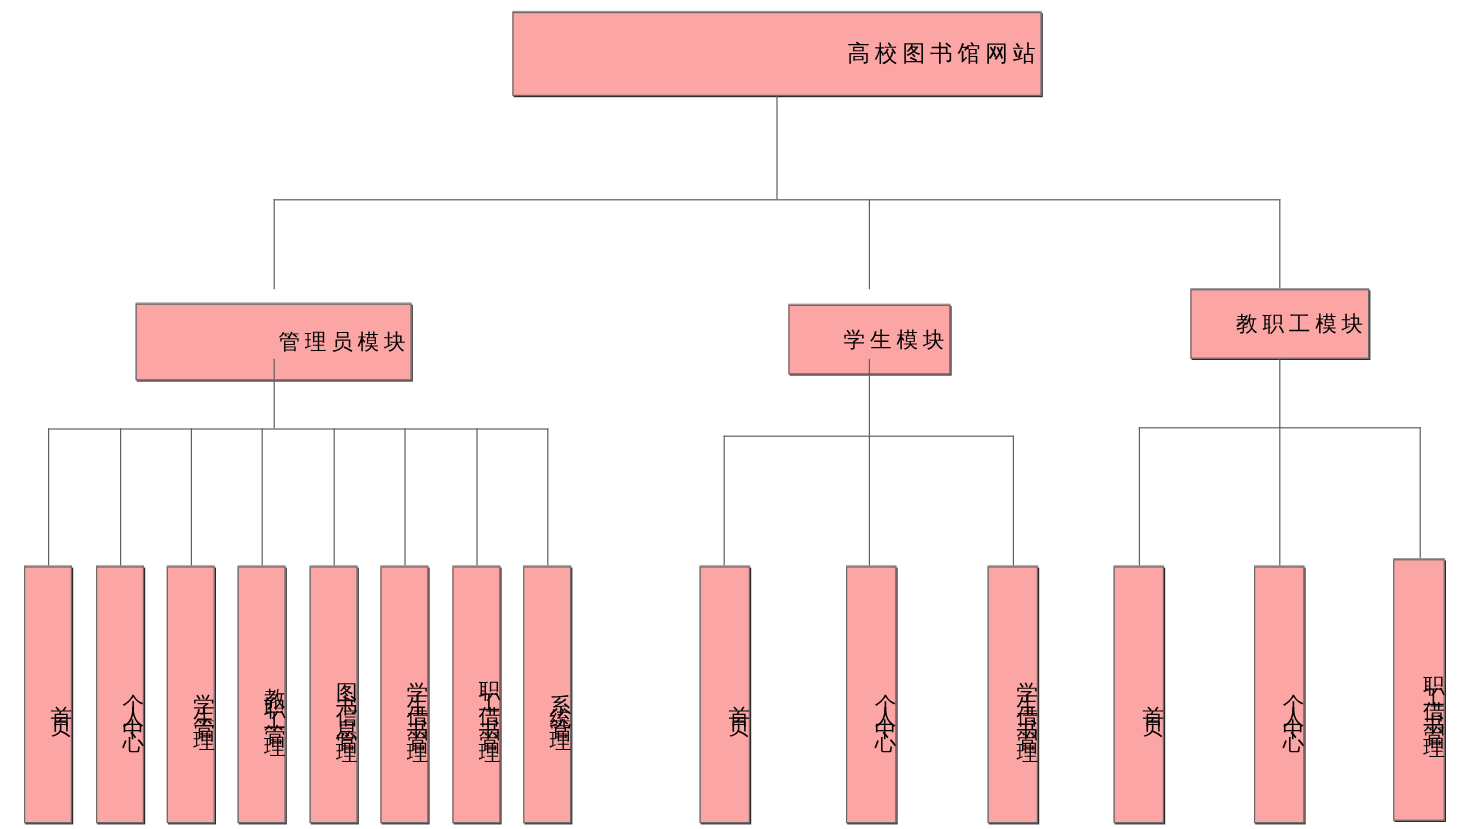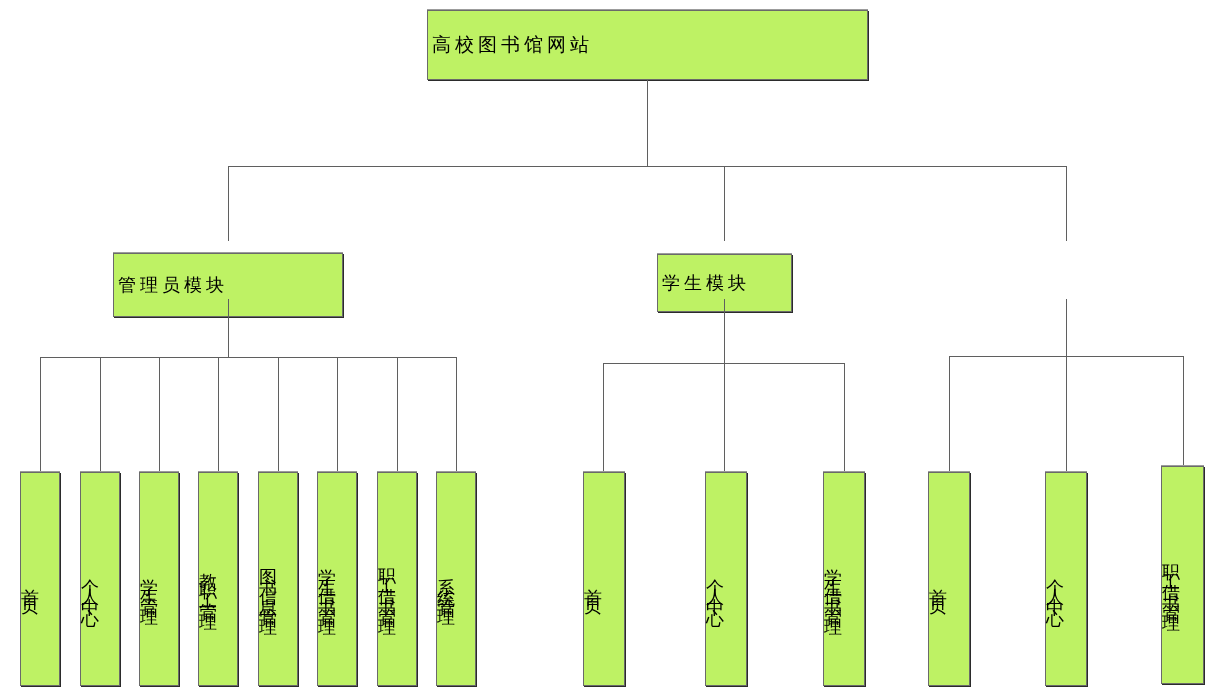--- a/index.html
+++ b/index.html
@@ -6,25 +6,25 @@
   .canvas {
     position:relative;
     width:1218px; height:691px;
     background:#ffffff;
     font-family:"DejaVu Sans","Liberation Sans",sans-serif;
     color:#000;
     overflow:hidden;
   }
   .box {
     position:absolute;
-    background:#bef264;
+    background:#fca5a5;
     border:1px solid #6a6a6a;
     box-shadow:1px 1px 0 #2b2b2b, 0 -1px 0 #9c9c9c;
     box-sizing:border-box;
-    display:flex; align-items:center; justify-content:flex-start;
+    display:flex; align-items:center; justify-content:flex-end;
   }
   .hlabel {
     font-size:18px;
     letter-spacing:4px;
     white-space:nowrap;
     text-indent:4px; 
   }
   .root .hlabel { font-size:19px; }
   .vtext {
     writing-mode:vertical-rl;
@@ -59,20 +59,23 @@
   <div class="line hline" style="left:228px; top:166px; width:839px;"></div>
   <div class="line vline" style="left:228px; top:166px; height:75px;"></div>
   <div class="line vline" style="left:724px; top:166px; height:75px;"></div>
   <div class="line vline" style="left:1066px; top:166px; height:75px;"></div>
 
   <div class="box" style="left:113px; top:241px; width:230px; height:64px;margin-top:12px;">
     <span class="hlabel">管理员模块</span>
   </div>
   <div class="box" style="left:657px; top:254px; width:135px; height:58px;">
     <span class="hlabel">学生模块</span>
+  </div>
+  <div class="box" style="left:992px; top:241px; width:149px; height:58px;">
+    <span class="hlabel">教职工模块</span>
   </div>
 
   <div class="line vline" style="left:228px; top:299px; height:58px;"></div>
   <div class="line hline" style="left:40px; top:357px; width:417px;"></div>
   <div class="line vline" style="left:40px;  top:357px; height:115px;"></div>
   <div class="line vline" style="left:100px; top:357px; height:115px;"></div>
   <div class="line vline" style="left:159px; top:357px; height:115px;"></div>
   <div class="line vline" style="left:218px; top:357px; height:115px;"></div>
   <div class="line vline" style="left:278px; top:357px; height:115px;"></div>
   <div class="line vline" style="left:337px; top:357px; height:115px;"></div>

